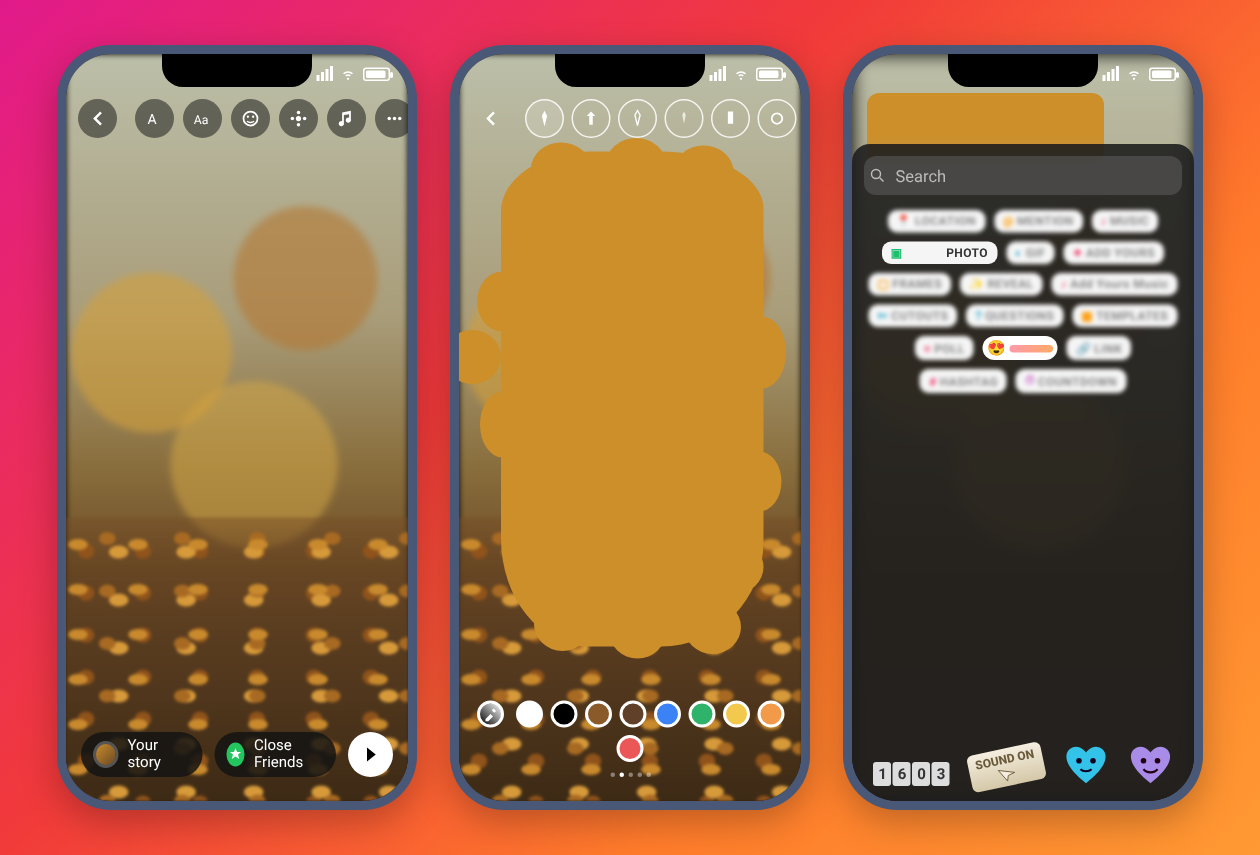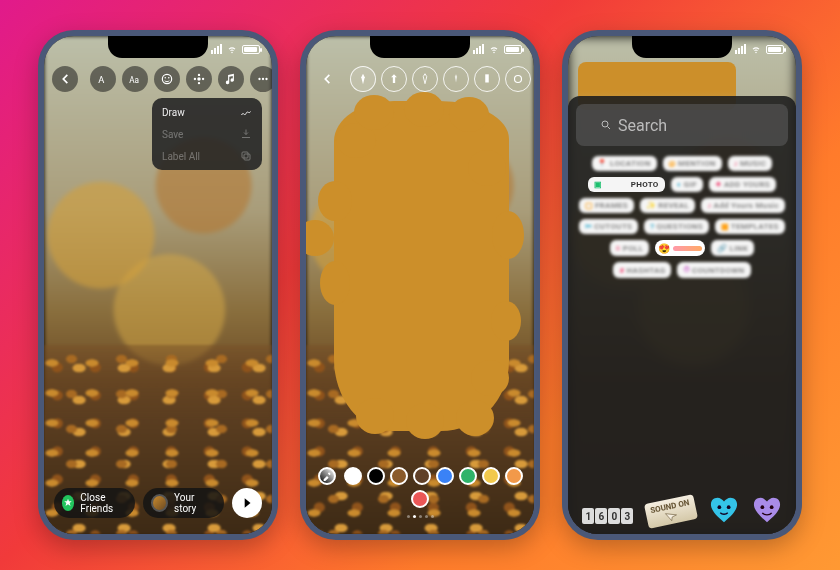--- a/index.html
+++ b/index.html
@@ -125,22 +125,22 @@
   .dots span.on{background:#fff;}
 
   
   .overlay3 {
     position:absolute; top:60px; left:0; right:0; bottom:0;
     background:rgba(30,30,30,0.9); z-index:6;
     border-top-left-radius:12px; border-top-right-radius:12px;
     padding:8px;
   }
   .searchbar {
-    height:42px; background:rgba(90,90,90,0.6); border-radius:8px;
-    display:flex; align-items:center; padding:0 24px; gap:6px; color:#bbb; font-size:16px;
+    height:26px; background:rgba(90,90,90,0.6); border-radius:8px;
+    display:flex; align-items:center; padding:0 3px; gap:6px; color:#bbb; font-size:11px;
   }
   .searchbar svg{width:12px;height:12px;fill:#bbb;}
   .stickerwrap { margin-top:10px; display:flex; flex-wrap:wrap; gap:6px; justify-content:center; align-content:flex-start; padding:0 2px;}
   .sticker {
     background:#f5f5f5; border-radius:6px; padding:3px 6px;
     font-size:8px; font-weight:700; letter-spacing:0.3px;
     display:flex; align-items:center; gap:2px; color:#777;
   }
   .sticker .ico{font-size:8px;}
   .sticker.blur { filter: blur(1.5px); }
@@ -229,54 +229,33 @@
           </div>
         <div class="circ-btn">
             <svg viewBox="0 0 24 24">
               <circle cx="6" cy="12" r="2"></circle>
               <circle cx="12" cy="12" r="2"></circle>
               <circle cx="18" cy="12" r="2"></circle>
             </svg>
           </div>
       </div>
 
-      <div class="dropdown">
-        <div class="dd-row">
-          <span>Draw</span>
-          <svg viewBox="0 0 24 24">
-              <path d="M3 18c4-8 6 4 9-3s6 2 9-4" stroke="#eee" fill="none" stroke-width="2"></path>
-            </svg>
+
+      <div class="bottombar1">
+        <div class="pill dark">
+          <div class="avatar"></div>
+          <span>Your story</span>
         </div>
-        <div class="dd-row dim">
-          <span>Save</span>
-          <svg viewBox="0 0 24 24">
-              <path d="M12 3v10m0 0l-4-4m4 4l4-4M4 19h16" stroke="#eee" fill="none" stroke-width="2"></path>
-            </svg>
-        </div>
-        <div class="dd-row dim">
-          <span>Label All</span>
-          <svg viewBox="0 0 24 24">
-              <rect x="4" y="4" width="12" height="12" rx="2" fill="none" stroke="#eee" stroke-width="2"></rect>
-              <rect x="8" y="8" width="12" height="12" rx="2" fill="none" stroke="#eee" stroke-width="2"></rect>
-            </svg>
-        </div>
-      </div>
-
-      <div class="bottombar1">
         <div class="pill dark cf">
           <div class="cf-dot">
               <svg viewBox="0 0 24 24">
                 <path d="M12 2l2.5 6H21l-5 4 2 7-6-4-6 4 2-7-5-4h6.5z"></path>
               </svg>
             </div>
           <span>Close Friends</span>
-        </div>
-        <div class="pill dark">
-          <div class="avatar"></div>
-          <span>Your story</span>
         </div>
         <div class="send">
             <svg viewBox="0 0 24 24">
               <path d="M8 4l10 8-10 8z"></path>
             </svg>
           </div>
       </div>
     </div>
   </div>
 

